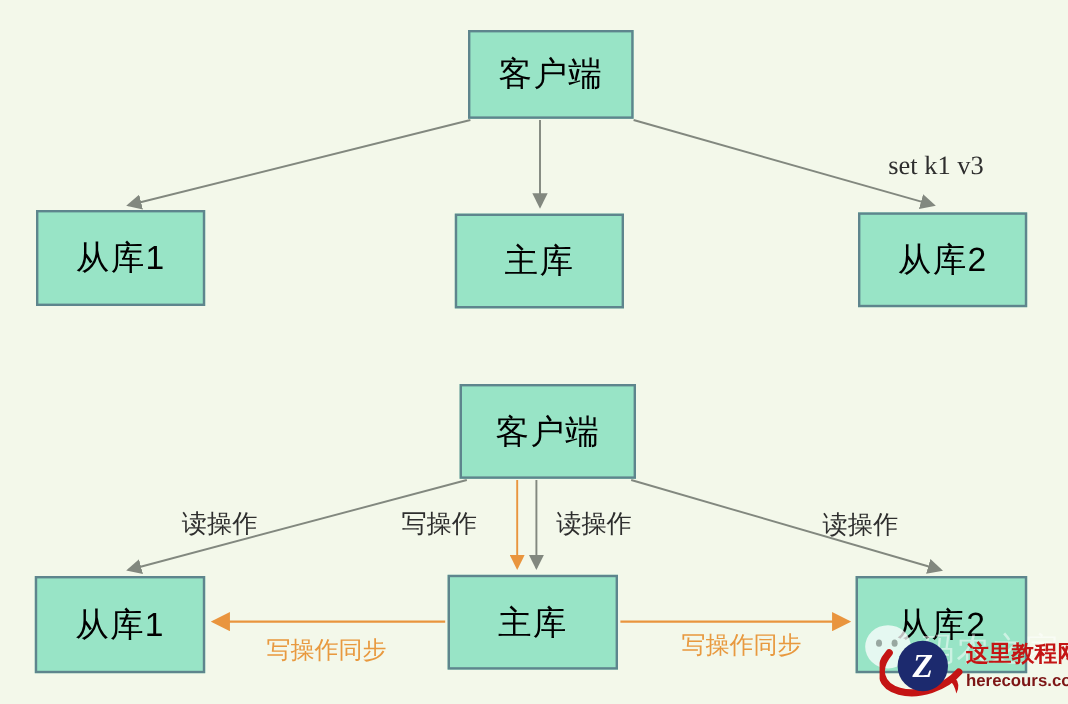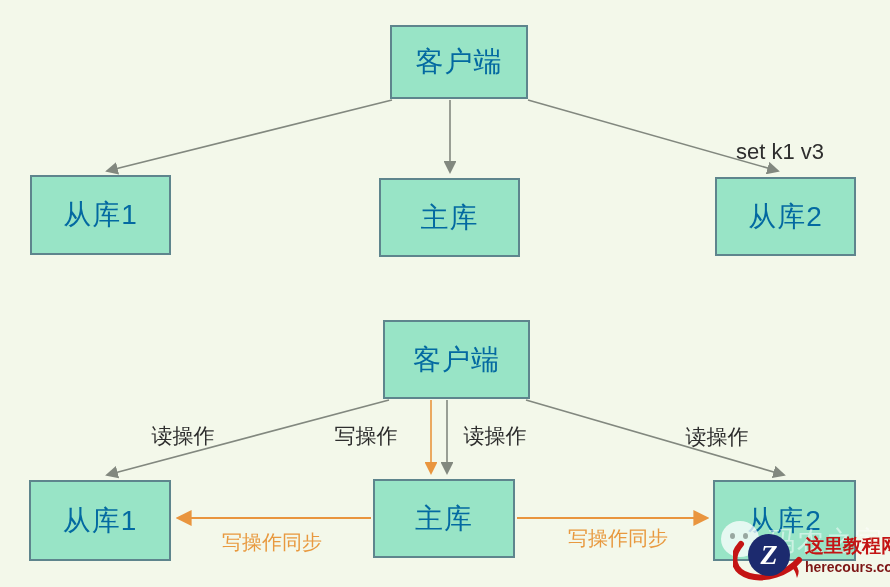--- a/index.html
+++ b/index.html
@@ -15,21 +15,21 @@
   }
   .lines{
     position:absolute;left:0;top:0;width:890px;height:587px;
   }
   .node{
     position:absolute;
     background:#98e4c6;
     border:2px solid #5e858d;
     box-sizing:border-box;
     display:flex;align-items:center;justify-content:center;
-    font-size:28px;color:#0369a1;
+    font-size:28px;color:#000000;
     letter-spacing:1px;
   }
   
   .t-client{left:390px;top:25px;width:138px;height:74px;}
   .t-slave1{left:30px;top:175px;width:141px;height:80px;}
   .t-master{left:379px;top:178px;width:141px;height:79px;}
   .t-slave2{left:715px;top:177px;width:141px;height:79px;}
   
   .b-client{left:383px;top:320px;width:147px;height:79px;}
   .b-slave1{left:29px;top:480px;width:142px;height:81px;}
@@ -37,21 +37,21 @@
   .b-slave2{left:713px;top:480px;width:143px;height:81px;}
 
   .edge-label{
     position:absolute;
     transform:translate(-50%,-50%);
     font-size:21px;color:#2e2e2e;
     white-space:nowrap;
   }
   .lbl-setv1{left:122px;top:138px;font-size:22px;}
   .lbl-setv2{left:501px;top:159px;font-size:22px;}
-  .lbl-setv3{left:780px;top:152px;font-size:22px;}
+  .lbl-setv3{left:780px;top:138px;font-size:22px;font-family:Liberation Serif, serif;}
   .lbl-read-left{left:183px;top:436px;}
   .lbl-write-mid{left:366px;top:436px;}
   .lbl-read-mid{left:495px;top:436px;}
   .lbl-read-right{left:717px;top:437px;}
   .lbl-sync-left{left:272px;top:542px;color:#e8993f;font-size:20px;}
   .lbl-sync-right{left:618px;top:538px;color:#e8993f;font-size:20px;}
 
   
   .faint-face{
     position:absolute;left:721px;top:521px;width:38px;height:36px;

